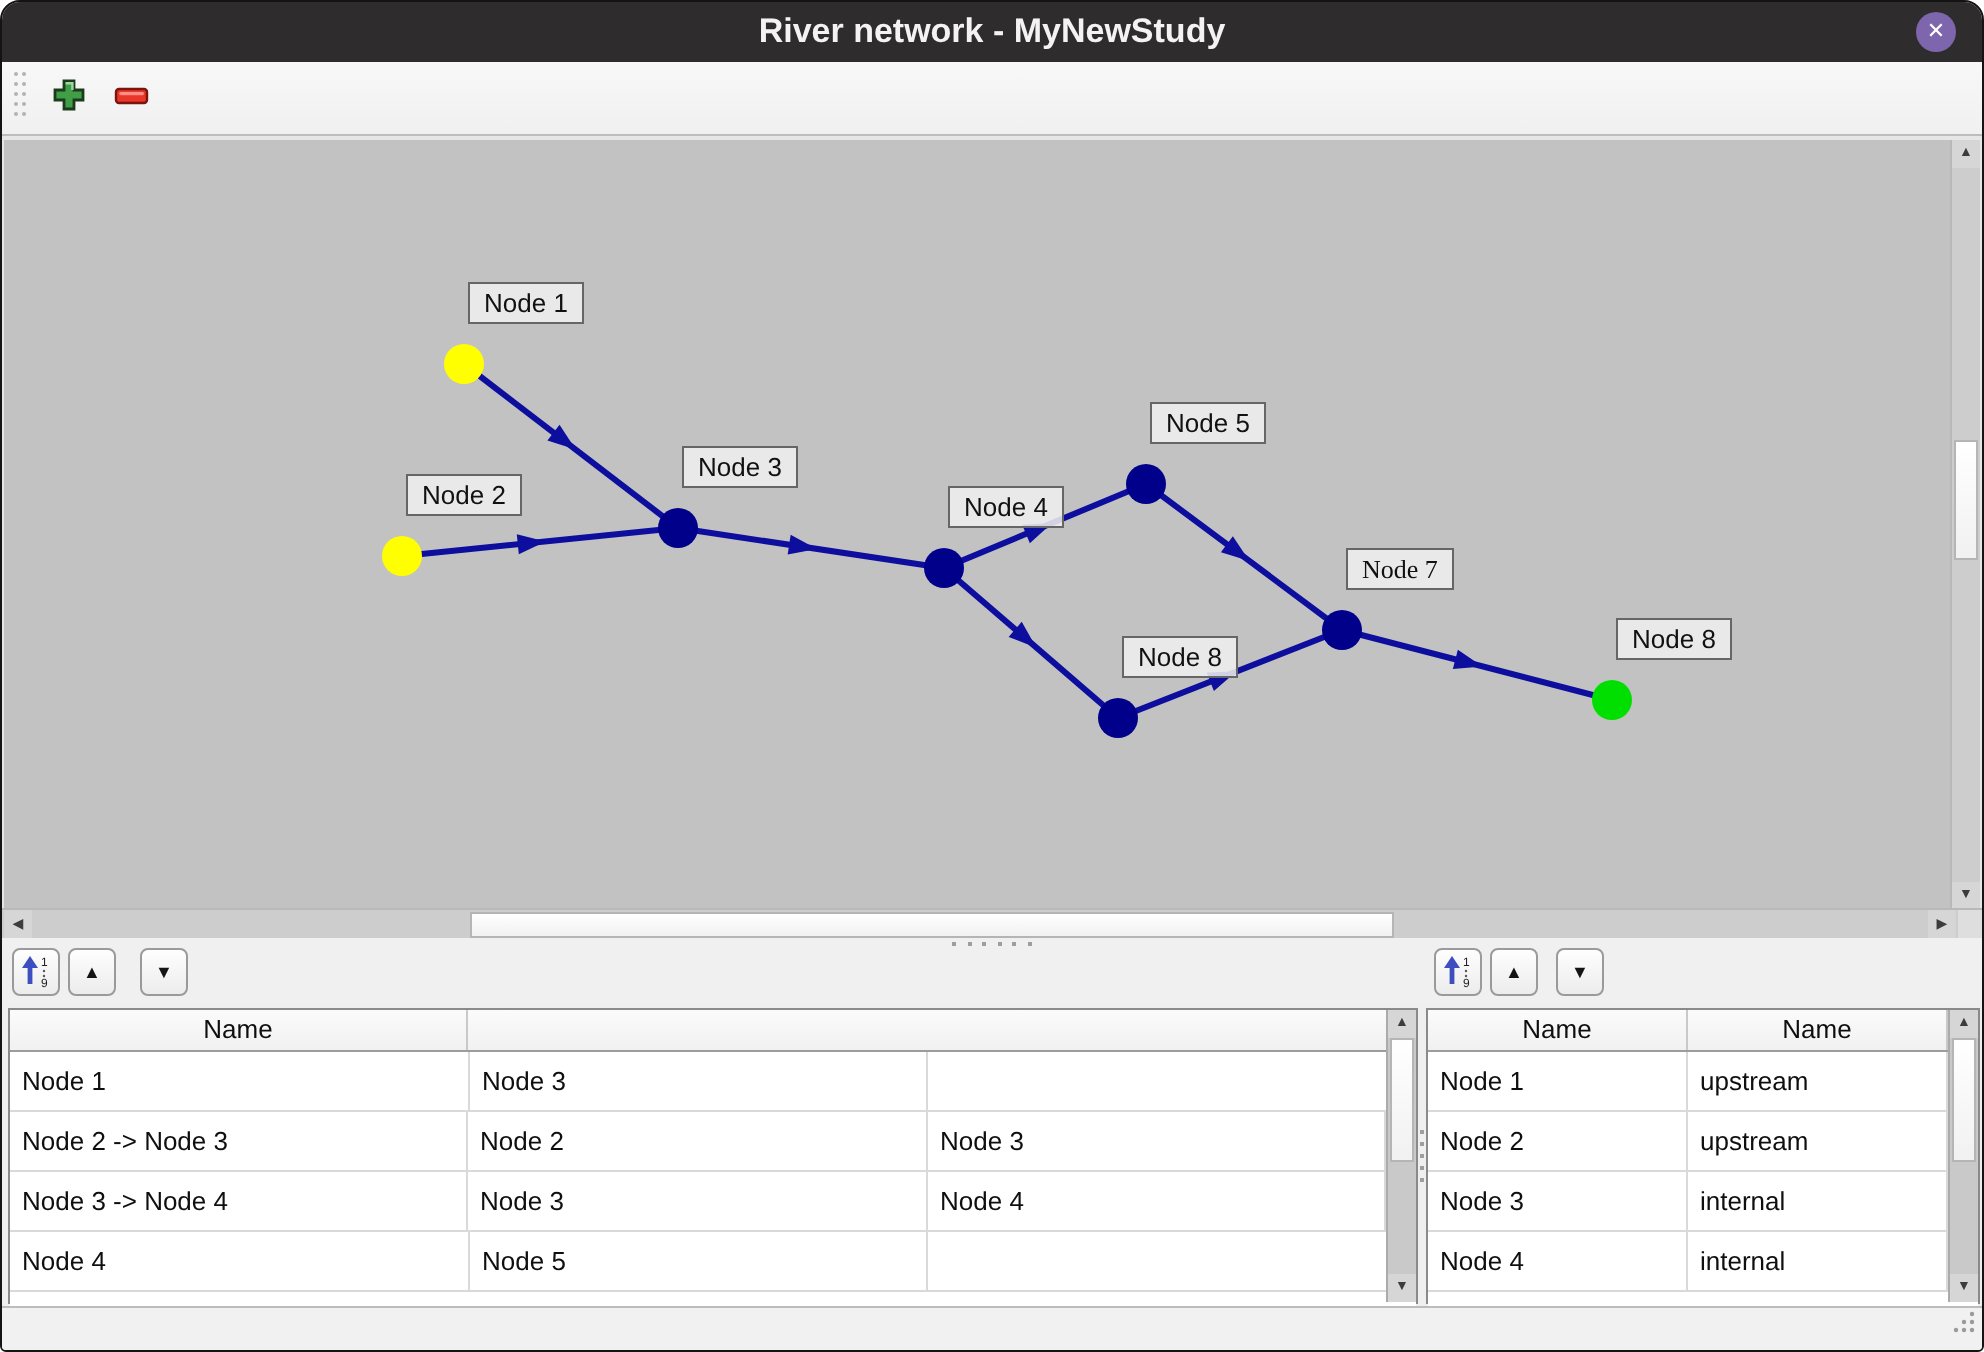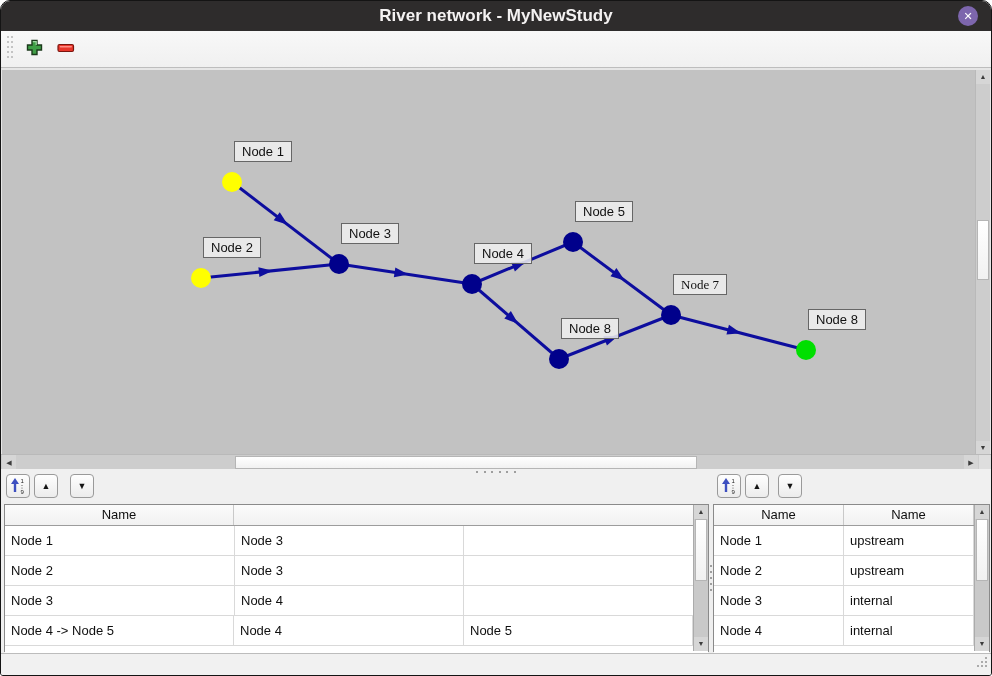--- a/index.html
+++ b/index.html
@@ -214,29 +214,30 @@
     <div class="tbl tbl-reaches" id="tbl-reaches">
       <div class="thead">
           <div class="th" style="width: 229px;">Name</div>
         </div>
       <div class="tbody">
           <div class="trow">
             <div class="td" style="width: 230px;">Node 1</div>
             <div class="td" style="width: 229px;">Node 3</div>
           </div>
           <div class="trow">
+            <div class="td" style="width: 229px;">Node 2 -&gt; Node 3</div>
             <div class="td" style="width: 230px;">Node 2</div>
             <div class="td" style="width: 229px;">Node 3</div>
           </div>
           <div class="trow">
+            <div class="td" style="width: 229px;">Node 3 -&gt; Node 4</div>
             <div class="td" style="width: 230px;">Node 3</div>
             <div class="td" style="width: 229px;">Node 4</div>
           </div>
           <div class="trow">
-            <div class="td" style="width: 229px;">Node 4 -&gt; Node 5</div>
             <div class="td" style="width: 230px;">Node 4</div>
             <div class="td" style="width: 229px;">Node 5</div>
           </div>
         </div>
       <div class="partial-row"></div>
       <div class="tbl-scroll">
         <div class="sb-btn v ts-up"><span>▲</span></div>
         <div class="sb-thumb ts-thumb"></div>
         <div class="sb-btn v ts-down"><span>▼</span></div>
       </div>

